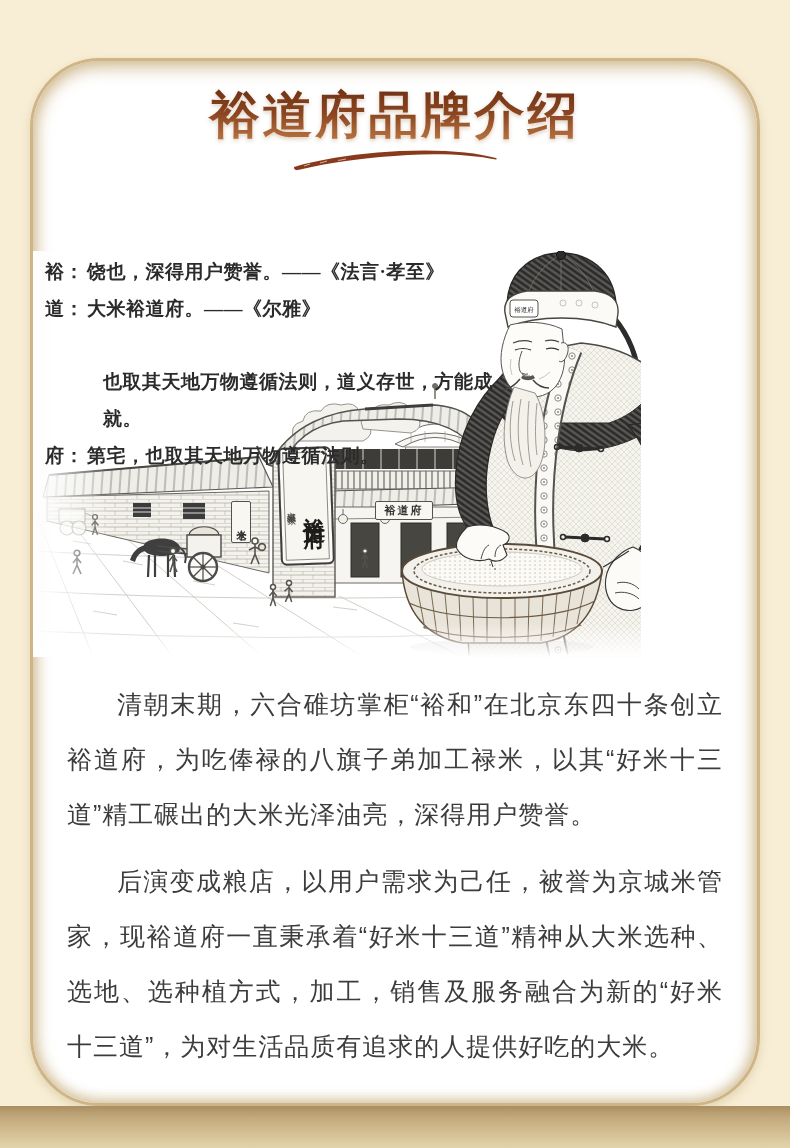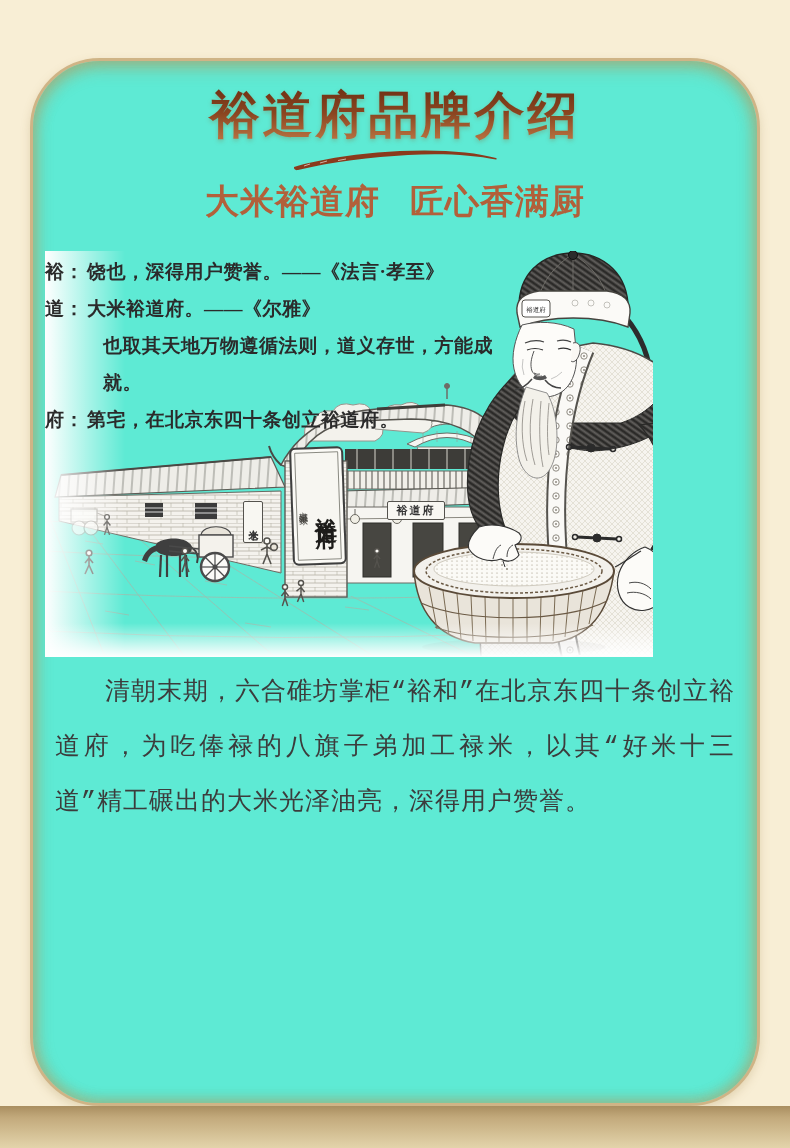--- a/index.html
+++ b/index.html
@@ -4,21 +4,21 @@
 <style>
   html,body{margin:0;padding:0;}
   body{
     width:790px;height:1148px;position:relative;overflow:hidden;
     background:#f8eed5;
     font-family:"Liberation Sans","DejaVu Sans",sans-serif;
   }
   *{box-sizing:border-box;}
   .card{
     position:absolute;left:30px;top:58px;width:730px;height:1048px;
-    background:#5eead4;border:3px solid #cfb486;border-radius:70px;
+    background:#ffffff;border:3px solid #cfb486;border-radius:70px;
     box-shadow:
       inset 0 8px 16px rgba(186,153,91,.45),
       inset 0 -5px 12px rgba(186,153,91,.30),
       inset 7px 0 14px rgba(186,153,91,.22),
       inset -7px 0 14px rgba(186,153,91,.22),
       0 4px 10px rgba(160,130,70,.25);
   }
   .bottom-band{
     position:absolute;left:0;top:1106px;width:790px;height:42px;
     background:linear-gradient(180deg,#a98e60 0%,#c3aa7c 28%,#e3d4ab 100%);
@@ -36,23 +36,23 @@
   .slogan{
     display:flex;justify-content:center;gap:30px;
     font-size:34px;font-weight:700;color:#b2603a;letter-spacing:1px;
   }
   
   .defs{position:absolute;left:12px;top:192px;width:478px;z-index:2;
     font-family:"Liberation Serif","DejaVu Serif",serif;
     font-size:19px;font-weight:700;color:#2b2b2b;line-height:37px;letter-spacing:.5px;}
   .def-line{position:relative;padding-left:42px;}
   .def-line .lbl{position:absolute;left:0;top:0;}
-  .def-line.indent{padding-left:58px;}
+  .def-line.indent{padding-left:58px;margin-top:36px;}
   
-  .illu{position:absolute;left:12px;top:190px;width:608px;height:406px;overflow:hidden;z-index:1;}
+  .illu{position:absolute;left:0;top:190px;width:608px;height:406px;overflow:hidden;z-index:1;}
   .illu svg{position:absolute;left:0;top:0;}
   .v{writing-mode:vertical-rl;text-orientation:upright;}
   .sign-main{
     position:absolute;left:246px;top:196px;width:54px;height:118px;
     transform:rotate(-2deg);
     background:#f7f6f1;border:2px solid #3f3f3f;border-radius:6px;
     box-shadow:inset 0 0 0 3px #fbfaf6,inset 0 0 0 4px #8a8a82;
     display:flex;flex-direction:row;align-items:center;justify-content:center;
     padding:5px 2px;gap:1px;
     font-family:"Liberation Serif","DejaVu Serif",serif;
@@ -69,57 +69,53 @@
   .sign-horiz{
     position:absolute;left:342px;top:250px;width:58px;height:19px;
     background:#f8f7f2;border:1.5px solid #55534e;border-radius:2px;
     display:flex;align-items:center;justify-content:center;
     font-size:11px;font-weight:700;color:#333;letter-spacing:2px;
     font-family:"Liberation Serif","DejaVu Serif",serif;
   }
   
   .body-text{position:absolute;left:22px;top:604px;width:680px;z-index:2;}
   .body-text p{
-    margin:0;font-size:25px;color:#3c3c3c;line-height:55px;
-    letter-spacing:1px;text-indent:2em;text-align:justify;text-justify:inter-ideograph;font-family:Liberation Mono, monospace;
+    margin:12px;font-size:25px;color:#3c3c3c;line-height:55px;
+    letter-spacing:1px;text-indent:2em;text-align:justify;text-justify:inter-ideograph;
   }
 </style>
 </head>
 <body>
 
 <div class="card">
 
   <h1 class="title">裕道府品牌介绍</h1>
 
   <svg class="divider" width="210" height="26" viewBox="0 0 210 26">
     <path d="M4,20 C30,12 70,6 110,4 C150,2 185,5 206,11 C207,11.6 207,12.4 206,12.6 C184,8 152,6 118,8 C82,10 40,15 8,23 C5,23.8 3.5,21.5 4,20 Z" fill="#8a3a1c"></path>
     <path d="M14,19 l6,-2 M30,16 l7,-2 M48,13.5 l8,-1.5" stroke="#ffffff" stroke-width="1" opacity=".6"></path>
   </svg>
 
-  <div class="slogan">
-    <span>大米裕道府</span>
-    <span>匠心香满厨</span>
-  </div>
 
   <div class="defs">
     <div class="def-line">
       <span class="lbl">裕：</span>
       <span>饶也，深得用户赞誉。——《法言·孝至》</span>
     </div>
     <div class="def-line">
       <span class="lbl">道：</span>
       <span>大米裕道府。——《尔雅》</span>
     </div>
     <div class="def-line indent">
       <span class="lbl"></span>
       <span>也取其天地万物遵循法则，道义存世，方能成就。</span>
     </div>
     <div class="def-line">
       <span class="lbl">府：</span>
-      <span>第宅，在北京东四十条创立裕道府。</span>
+      <span>第宅，也取其天地万物遵循法则。</span>
     </div>
   </div>
 
   <div class="illu">
     <svg width="724" height="406" viewBox="0 0 724 406">
       <defs>
         <pattern id="ptile" width="9" height="60" patternUnits="userSpaceOnUse" patternTransform="rotate(4)">
           <rect width="9" height="60" fill="#eeede8"></rect>
           <line x1="4" y1="0" x2="4" y2="60" stroke="#8d8d86" stroke-width="1"></line>
         </pattern>
@@ -442,17 +438,18 @@
     <div class="sign-warehouse">
       <span class="v">米仓</span>
     </div>
     <div class="sign-horiz">
       <span>裕道府</span>
     </div>
   </div>
 
   <div class="body-text">
     <p>清朝末期，六合碓坊掌柜“裕和”在北京东四十条创立裕道府，为吃俸禄的八旗子弟加工禄米，以其“好米十三道”精工碾出的大米光泽油亮，深得用户赞誉。</p>
+    <p>后演变成粮店，以用户需求为己任，被誉为京城米管家，现裕道府一直秉承着“好米十三道”精神从大米选种、选地、选种植方式，加工，销售及服务融合为新的“好米十三道”，为对生活品质有追求的人提供好吃的大米。</p>
   </div>
 
 </div>
 
 <div class="bottom-band"></div>
 
 </body></html>

